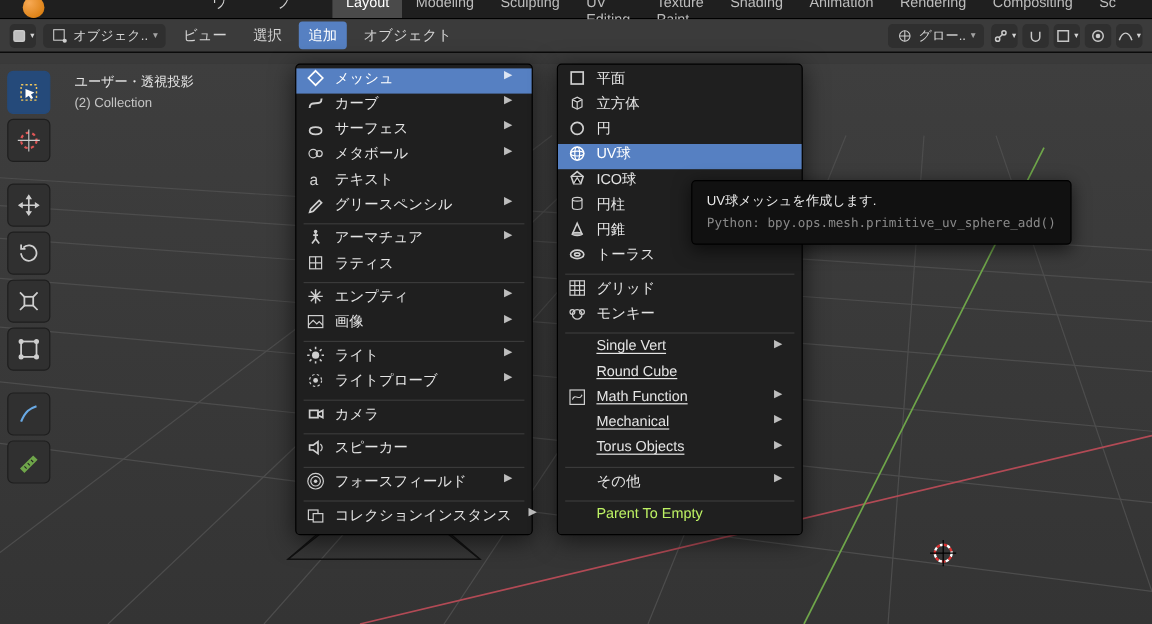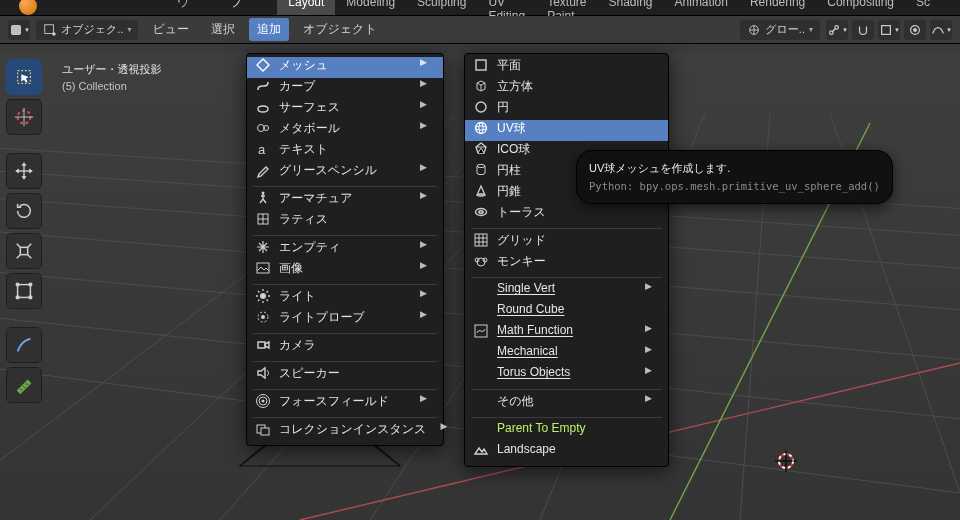--- a/index.html
+++ b/index.html
@@ -57,21 +57,21 @@
   .menu .row{display:flex;align-items:flex-start;height:21px;padding:0 16px 0 8px;gap:8px;position:relative;color:#e5e5e5}
   .menu .row.hi{background:var(--accent);color:#fff}
   .menu .row .ic{width:16px;height:16px;display:flex;align-items:center;justify-content:center;flex:0 0 16px}
   .menu .row .lbl{flex:1;font-size:12px;white-space:nowrap}
   .menu .row .arr{font-size:9px;opacity:.8;margin-left:6px}
   .menu hr{border:none;border-top:1px solid #3a3a3a;margin:3px 6px}
   .menu .row.dim{color:#bef264}
   .menu .row .lbl.u{text-decoration:underline;text-underline-offset:2px}
 
   
-  .tooltip{position:absolute;background:#111;border:1px solid #000;border-radius:16px;padding:8px 12px;min-width:280px;z-index:30;box-shadow:0 4px 14px rgba(0,0,0,.6);font-size:11px;line-height:18px}
+  .tooltip{position:absolute;background:#111;border:1px solid #000;border-radius:4px;padding:8px 12px;min-width:280px;z-index:30;box-shadow:0 4px 14px rgba(0,0,0,.6);font-size:11px;line-height:18px}
   .tooltip .t1{color:#eaeaea}
   .tooltip .t2{color:#8a8a8a;font-family:Menlo,Consolas,monospace;font-size:10.5px}
 
   
   .cursor3d{position:absolute;width:22px;height:22px;pointer-events:none}
 </style>
 </head>
 <body>
 
 <svg width="0" height="0" style="position:absolute">
@@ -212,21 +212,21 @@
 
   <svg class="cursor3d" style="left:775px;top:397px" viewBox="0 0 22 22">
     <circle cx="11" cy="11" r="7" fill="none" stroke="#fff" stroke-width="2" stroke-dasharray="3 3"></circle>
     <circle cx="11" cy="11" r="7" fill="none" stroke="#d33" stroke-width="2" stroke-dasharray="3 3" stroke-dashoffset="3"></circle>
     <line x1="11" y1="0" x2="11" y2="22" stroke="#000"></line>
     <line x1="0" y1="11" x2="22" y2="11" stroke="#000"></line>
   </svg>
 
   <div class="overlay-text">
     <div>ユーザー・透視投影</div>
-    <div class="sub">(5) Collection</div>
+    <div class="sub">(2) Collection</div>
   </div>
 
   <div class="toolbar">
     <div class="toolbtn active">
       <svg viewBox="0 0 24 24">
           <rect x="5" y="5" width="14" height="14" fill="none" stroke="#f2c75b" stroke-width="1.3" stroke-dasharray="2 2"></rect>
           <path d="M9 9l8 3-3 2 2 3-2 1-2-3-3 2z" fill="#fff"></path>
         </svg>
     </div>
     <div class="toolbtn">
@@ -580,26 +580,18 @@
     <div class="row">
       <span class="ic"></span>
       <span class="lbl">その他</span>
       <span class="arr">▶</span>
     </div>
     <hr>
     <div class="row dim">
       <span class="ic"></span>
       <span class="lbl">Parent To Empty</span>
     </div>
-    <div class="row">
-      <span class="ic">
-        <svg viewBox="0 0 16 16" width="16" height="16">
-          <path d="M2 12l4-6 3 4 2-3 3 5z" fill="none" stroke="#cfcfcf" stroke-width="1.4"></path>
-        </svg>
-      </span>
-      <span class="lbl">Landscape</span>
-    </div>
   </div>
 
 <div class="tooltip" style="top:150px;left:576px">
   <div class="t1">UV球メッシュを作成します.</div>
   <div class="t2">Python: bpy.ops.mesh.primitive_uv_sphere_add()</div>
 </div>
 
 </body></html>

